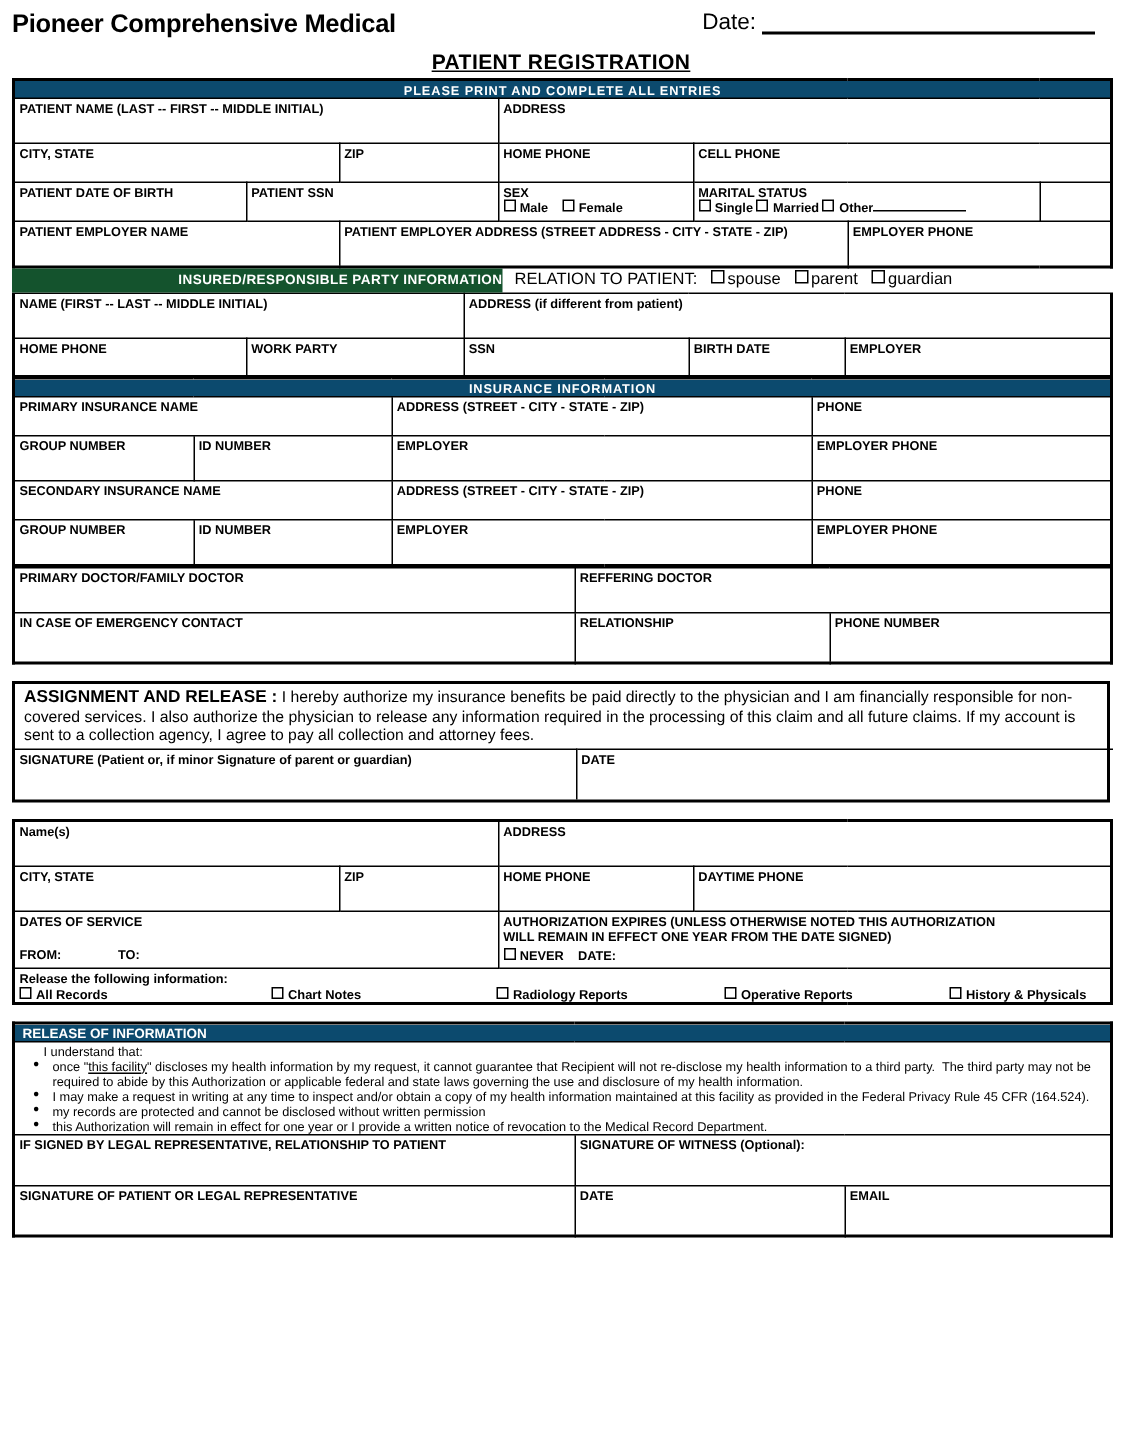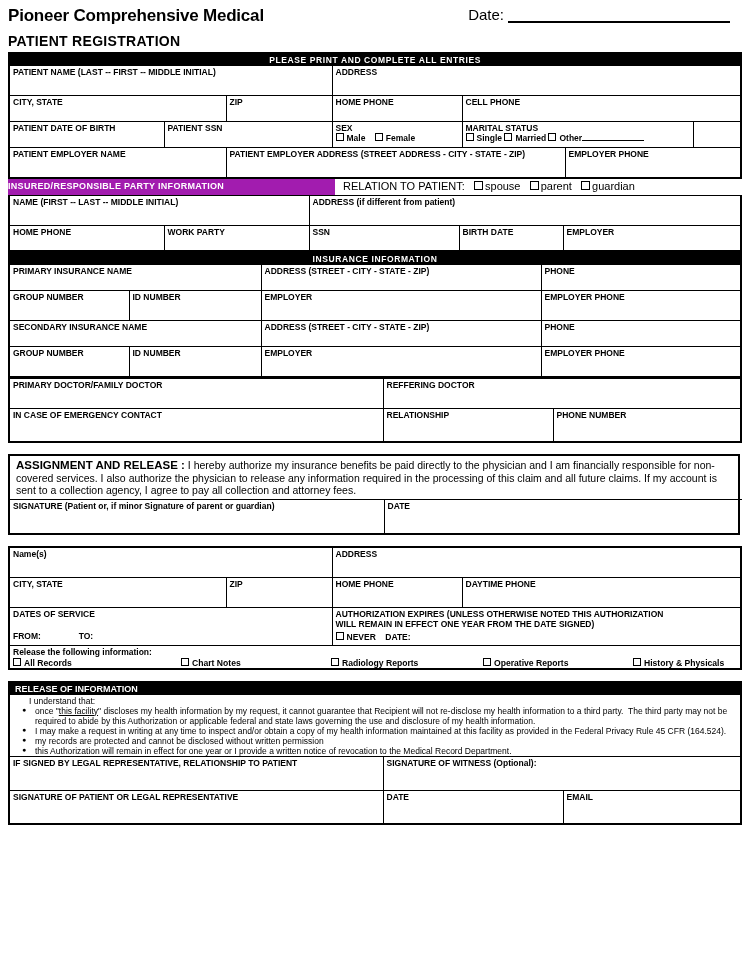--- a/index.html
+++ b/index.html
@@ -11,36 +11,36 @@
   }
   .page{width:748px;height:956px;position:relative;box-sizing:border-box;padding:6px 8px 0 8px;}
 
   
   .hdr{display:flex;align-items:flex-start;justify-content:space-between;height:26px;}
   .clinic{font-size:17px;font-weight:bold;letter-spacing:-.2px;line-height:20px;}
   .dateblk{display:flex;align-items:flex-end;font-size:15px;line-height:17px;margin-right:10px;}
   .dateblk .lbl{margin-right:4px;}
   .dateline{display:inline-block;width:222px;border-bottom:2px solid #000;height:13px;}
 
-  .formtitle{font-size:14px;font-weight:bold;letter-spacing:.3px;margin:1px 0 3px 0;}
+  .formtitle{text-align:center;font-size:14px;font-weight:bold;letter-spacing:.3px;margin:1px 0 3px 0;text-decoration:underline;}
 
   
   table.grid{border-collapse:collapse;width:100%;table-layout:fixed;}
   table.grid td{
     border:1px solid #000;
     vertical-align:top;
     padding:1px 3px 0 3px;
     font-size:8.5px;
     font-weight:bold;
     line-height:10px;
     overflow:hidden;
   }
   .outer{border:2px solid #000;}
   .banner{
-    background:#000000;color:#fff;text-align:center;
+    background:#0c4a6e;color:#fff;text-align:center;
     font-size:9px;font-weight:bold;letter-spacing:.6px;
     padding:1px 0 2px 0;line-height:11px;
   }
   .banner.left{text-align:left;padding-left:5px;letter-spacing:0;font-size:9px;}
   .h38{height:38px;}
   .h30{height:30px;}
   .h26{height:26px;}
   .h34{height:34px;}
 
   
@@ -48,21 +48,21 @@
     display:inline-block;width:6px;height:6px;
     border:1.3px solid #000;margin-right:3px;
     position:relative;top:0px;
   }
   .opt{white-space:nowrap;}
   .ul{display:inline-block;border-bottom:1.3px solid #000;width:62px;height:7px;}
 
   
   .relrow{display:flex;align-items:stretch;margin-top:0;}
   .relbanner{
-    width:327px;background:#a21caf;color:#fff;text-align:left;
+    width:327px;background:#14532d;color:#fff;text-align:right;
     font-size:9px;font-weight:bold;letter-spacing:.3px;
     padding:2px 0 3px 0;line-height:11px;box-sizing:border-box;
   }
   .relright{
     flex:1;font-size:11px;font-weight:normal;
     padding:1px 0 0 8px;line-height:13px;white-space:nowrap;
   }
   .relright .cb{width:7px;height:7px;margin-right:2px;}
 
   

